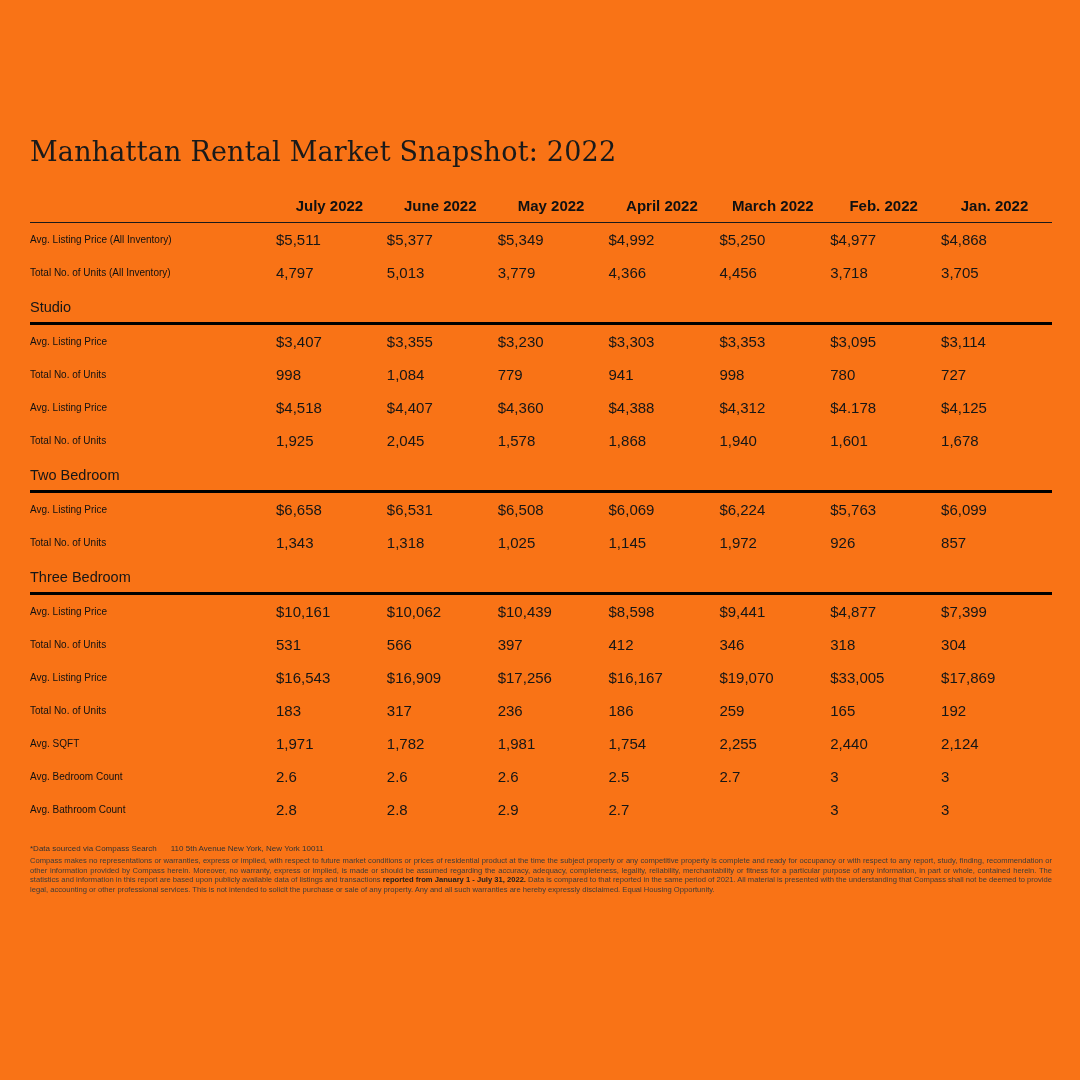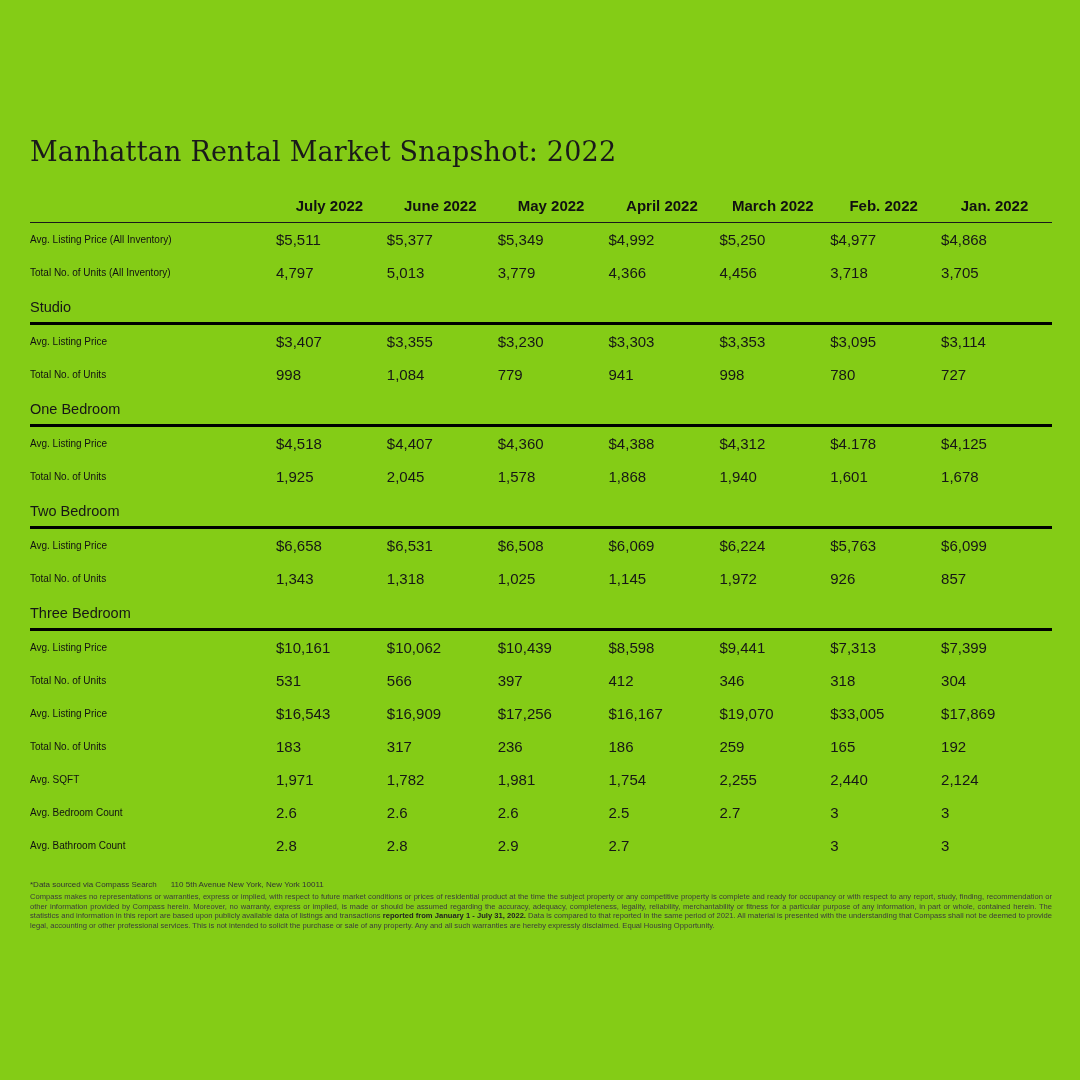--- a/index.html
+++ b/index.html
@@ -4,21 +4,21 @@
 <style>
   html, body {
     margin: 0;
     padding: 0;
     background: #ffffff;
   }
   .page {
     position: relative;
     width: 1080px;
     height: 1080px;
-    background: #84cc16;
+    background: #f97316;
     font-family: "Liberation Sans", sans-serif;
     color: #141414;
     overflow: hidden;
     box-sizing: border-box;
   }
   .content {
     position: absolute;
     left: 30px;
     right: 28px;
     top: 136px;
@@ -152,23 +152,20 @@
           <tr>
             <td class="row-label">Total No. of Units</td>
             <td>998</td>
             <td>1,084</td>
             <td>779</td>
             <td>941</td>
             <td>998</td>
             <td>780</td>
             <td>727</td>
           </tr>
-          <tr class="section-row">
-            <td colspan="8">One Bedroom</td>
-          </tr>
           <tr>
             <td class="row-label">Avg. Listing Price</td>
             <td>$4,518</td>
             <td>$4,407</td>
             <td>$4,360</td>
             <td>$4,388</td>
             <td>$4,312</td>
             <td>$4.178</td>
             <td>$4,125</td>
           </tr>
@@ -208,21 +205,21 @@
           <tr class="section-row">
             <td colspan="8">Three Bedroom</td>
           </tr>
           <tr>
             <td class="row-label">Avg. Listing Price</td>
             <td>$10,161</td>
             <td>$10,062</td>
             <td>$10,439</td>
             <td>$8,598</td>
             <td>$9,441</td>
-            <td>$7,313</td>
+            <td>$4,877</td>
             <td>$7,399</td>
           </tr>
           <tr>
             <td class="row-label">Total No. of Units</td>
             <td>531</td>
             <td>566</td>
             <td>397</td>
             <td>412</td>
             <td>346</td>
             <td>318</td>

